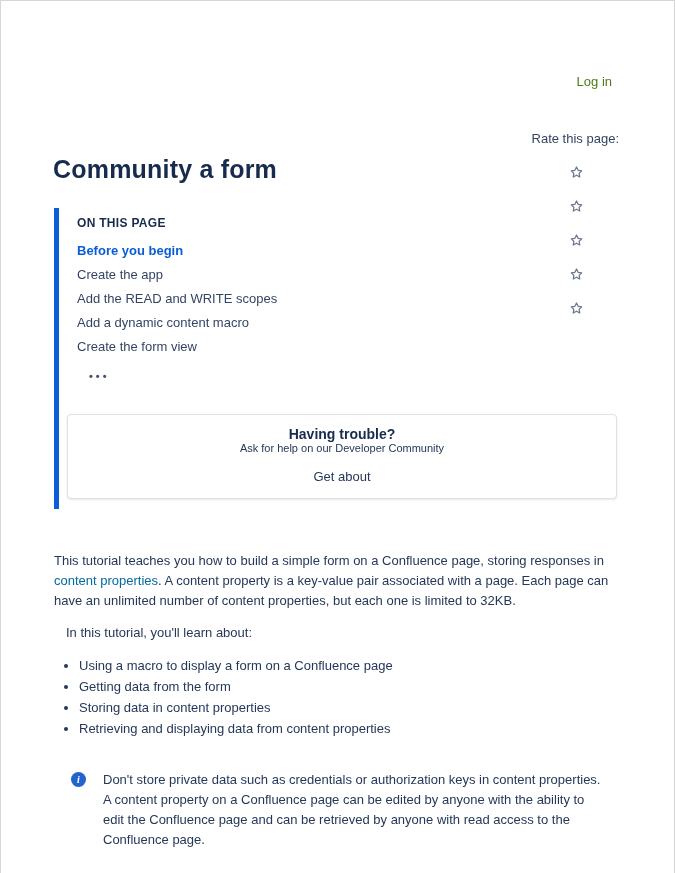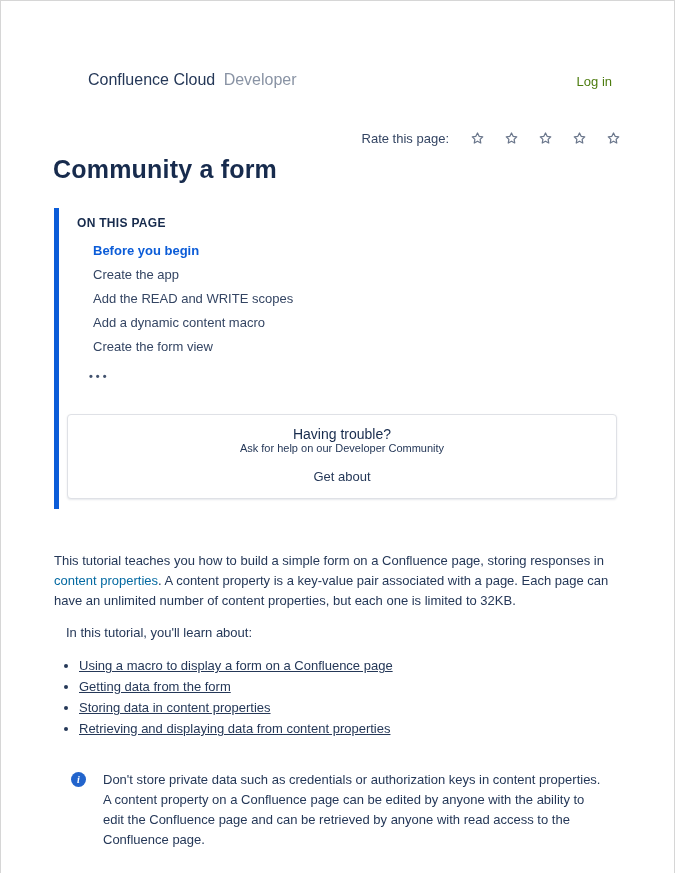--- a/index.html
+++ b/index.html
@@ -16,64 +16,60 @@
     color: #253858;
   }
 
   
   .brand { position: absolute; left: 87px; top: 70px; font-size: 16px; white-space: nowrap; }
   .brand-primary { color: #253858; }
   .brand-secondary { color: #8993A4; margin-left: 4px; }
   .login { position: absolute; top: 73px; right: 62px; font-size: 13px; color: #4d7c0f; text-decoration: none; cursor: pointer; }
 
   
-  .rating { position: absolute; top: 130px; right: 53px; display: flex; align-items: center; gap: 19px; }
+  .rating { position: absolute; top: 130px; right: 53px; display: flex; align-items: center; gap: 19px; flex-direction: column; }
   .rating-label { font-size: 13px; color: #344563; margin-right: 2px; }
   .star { width: 15px; height: 15px; display: inline-flex; cursor: pointer; }
   .star svg { width: 15px; height: 15px; display: block; }
 
   
   .page-title { position: absolute; left: 52px; top: 154px; margin: 0; font-size: 25px; font-weight: 600; color: #172B4D; letter-spacing: 0.2px; }
 
   
   .toc-wrap { position: absolute; left: 53px; top: 207px; width: 563px; border-left: 5px solid #0B5CD8; padding: 8px 0 10px 8px; }
   .toc-heading { margin-left: 10px; font-size: 12px; font-weight: 700; color: #172B4D; letter-spacing: 0.3px; margin-bottom: 13px; }
-  .toc-list { margin-left: 26px; }
+  .toc-list { margin-left: 10px; }
   .toc-link { display: block; font-size: 13px; color: #344563; text-decoration: none; margin-bottom: 9px; cursor: pointer; }
   .toc-link.active { color: #0B5CD8; font-weight: 700; }
   .toc-more { margin-left: 22px; margin-top: 16px; font-size: 11px; font-weight: 700; letter-spacing: 3px; color: #42526E; cursor: pointer; }
 
   
   .help-box { margin-top: 32px; border: 1px solid #DFE1E6; border-radius: 4px; box-shadow: 0 1px 2px rgba(9,30,66,0.10); text-align: center; padding: 11px 12px 13px; background: #fff; }
-  .help-title { font-size: 14px; font-weight: 400; color: #172B4D; }
+  .help-title { font-size: 14px; font-weight: 700; color: #172B4D; }
   .help-subtitle { font-size: 11px; color: #253858; margin-top: 0; }
   .help-action { display: inline-block; margin-top: 15px; font-size: 13px; color: #253858; text-decoration: none; cursor: pointer; }
 
   
   .main { position: absolute; left: 53px; top: 550px; width: 567px; font-size: 13px; color: #253858; line-height: 20px; }
   .intro { margin: 0 0 12px 0; }
   .inline-link { color: #0369a1; text-decoration: none; cursor: pointer; text-align: right; }
   .learn-intro { margin: 0 0 13px 12px; }
   .bullets { margin: 0; padding-left: 25px; }
-  .bullets li { margin-bottom: 1px; text-decoration: underline; }
+  .bullets li { margin-bottom: 1px; }
 
   
   .note { display: flex; margin-top: 31px; gap: 17px; align-items: flex-start; padding-left: 17px; }
   .info-icon { flex: 0 0 auto; width: 15px; height: 15px; border-radius: 50%; background: #2264CC; color: #fff; font-size: 10px; font-weight: 700; font-style: italic; display: flex; align-items: center; justify-content: center; margin-top: 2px; font-family: "Liberation Serif", serif; }
   .note-text { margin: 0; max-width: 505px; }
 </style>
 </head>
 <body>
 
 <div class="page">
 
-  <div class="brand">
-    <span class="brand-primary">Confluence Cloud</span>
-    <span class="brand-secondary">Developer</span>
-  </div>
   <a class="login">Log in</a>
 
   <div class="rating">
     <span class="rating-label">Rate this page:</span>
     <span class="star">
         <svg viewBox="0 0 24 24">
           <path d="M12 3.2l2.6 5.3 5.8.8-4.2 4.1 1 5.8L12 16.4l-5.2 2.8 1-5.8L3.6 9.3l5.8-.8z" fill="none" stroke="#6B778C" stroke-width="2" stroke-linejoin="round"></path>
         </svg>
       </span>
     <span class="star">

